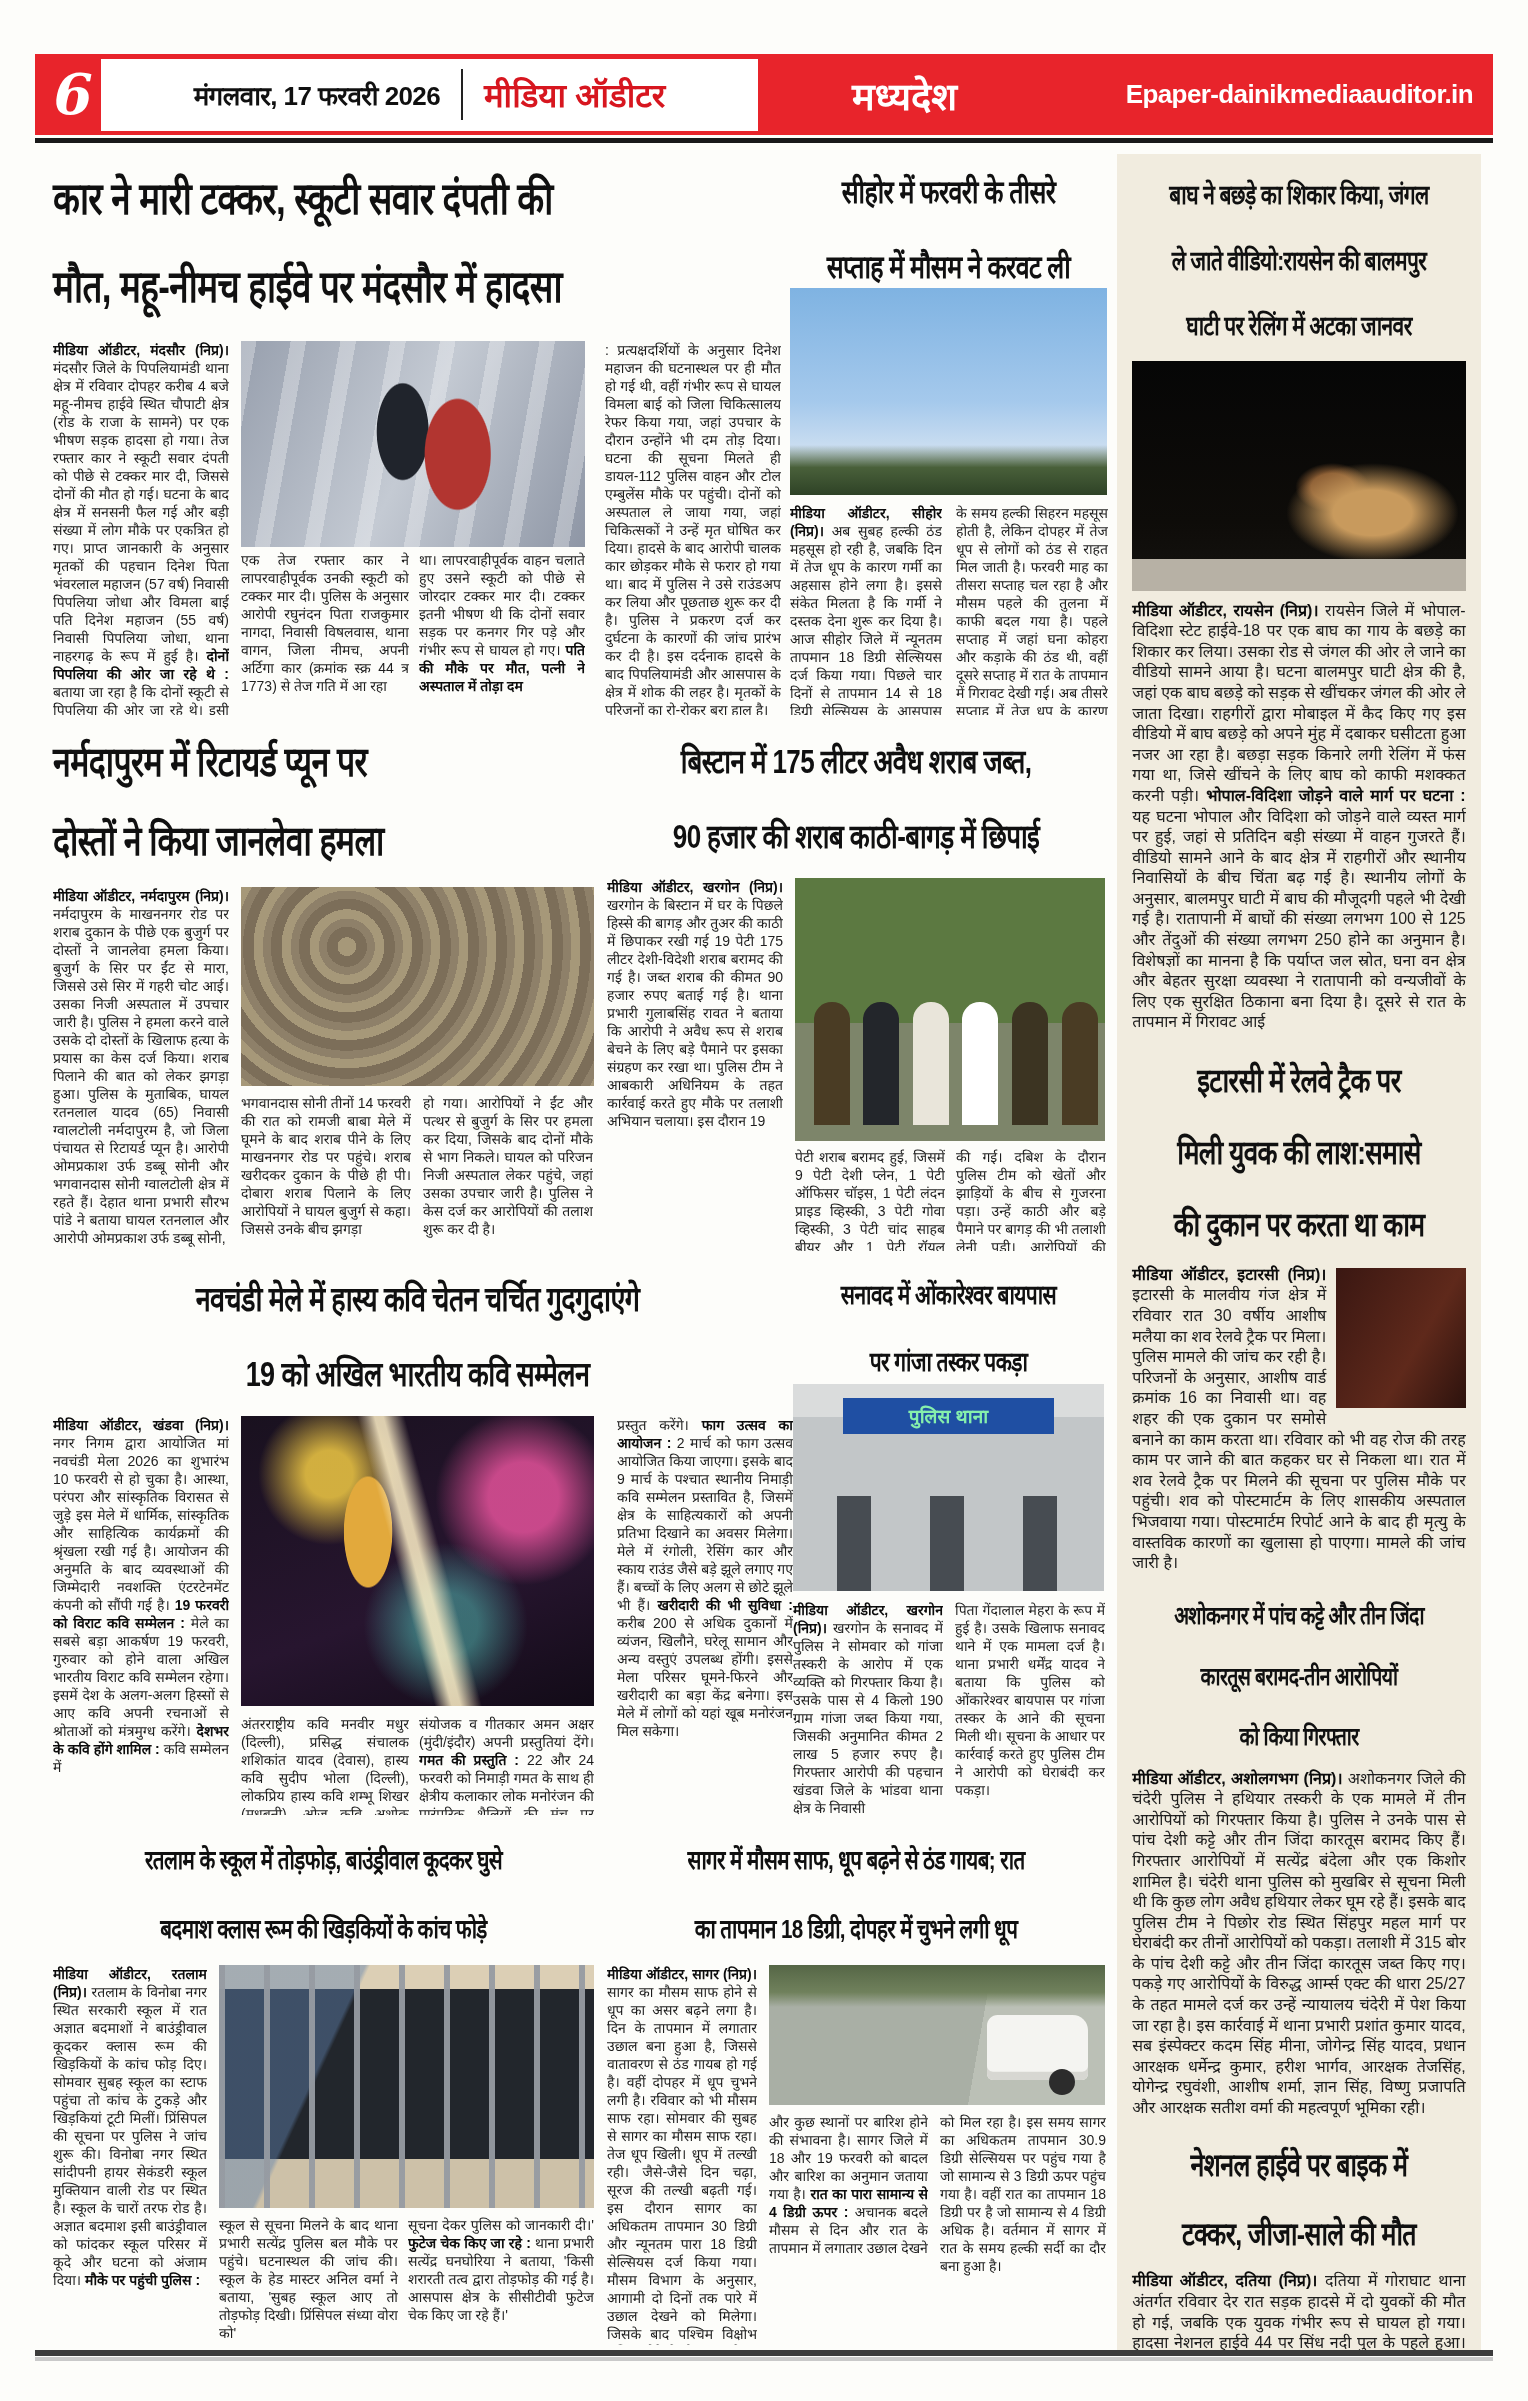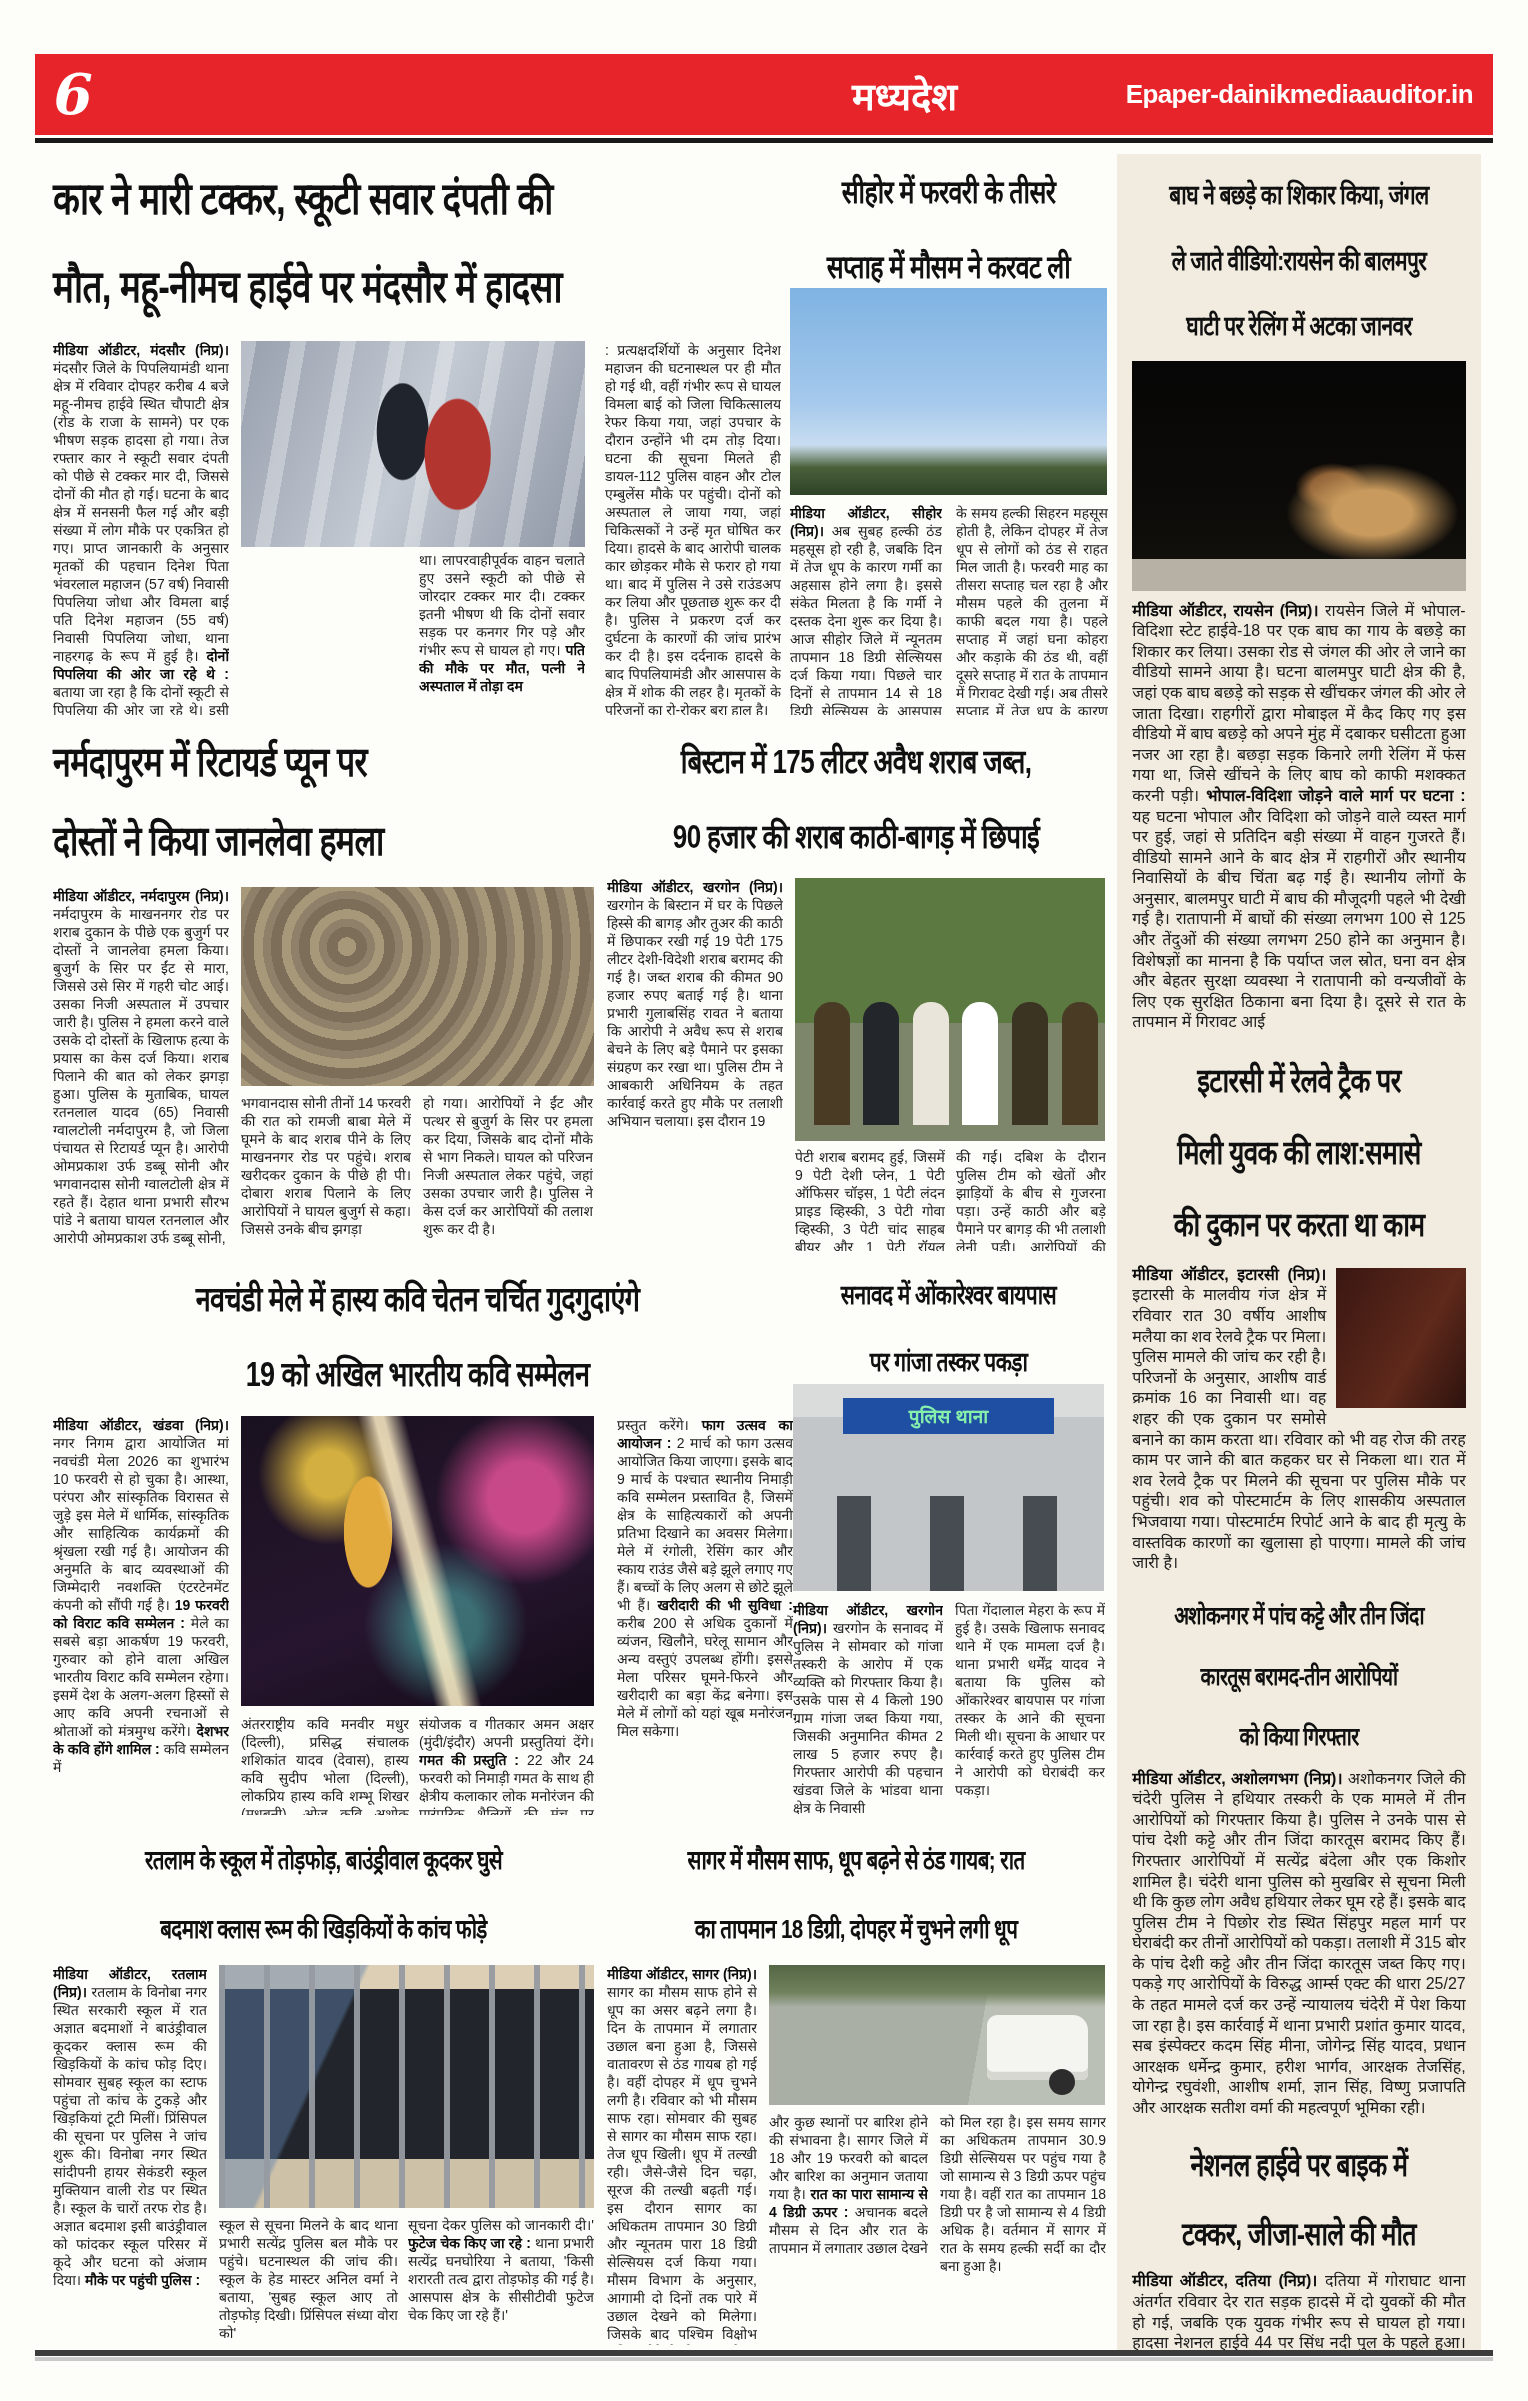--- a/index.html
+++ b/index.html
@@ -79,37 +79,45 @@
   .ph-itarsi{background:linear-gradient(120deg,#3a1712,#5f291b 60%,#2c120d)}
   .inset{float:right;width:130px;height:140px;margin:3.5px 0 5.9px 9.4px}
 </style>
 </head>
 <body>
 
 <div class="sheet">
 
   <div class="hdr">
     <div class="pgnum">6</div>
+    <div class="datebox">
+      <span class="date">मंगलवार, 17 फरवरी 2026</span>
+      <span class="vdiv"></span>
+      <span class="mast">मीडिया ऑडीटर</span>
+    </div>
     <div class="edition">मध्यदेश</div>
     <div class="url">Epaper-dainikmediaauditor.in</div>
   </div>
   <div class="toprule"></div>
 
   <div class="art" style="left:53px;top:154px;width:729px;height:561px">
     <div class="hl left" style="font-size:35px;line-height:69px">
       <div>कार ने मारी टक्कर, स्कूटी सवार दंपती की</div>
       <div>मौत, महू-नीमच हाईवे पर मंदसौर में हादसा</div>
     </div>
     <div class="bt" style="left:0;top:187px;width:176px;height:374px">
       <span class="by">मीडिया ऑडीटर, मंदसौर (निप्र)।</span>
       <span>मंदसौर जिले के पिपलियामंडी थाना क्षेत्र में रविवार दोपहर करीब 4 बजे महू-नीमच हाईवे स्थित चौपाटी क्षेत्र (रोड के राजा के सामने) पर एक भीषण सड़क हादसा हो गया। तेज रफ्तार कार ने स्कूटी सवार दंपती को पीछे से टक्कर मार दी, जिससे दोनों की मौत हो गई। घटना के बाद क्षेत्र में सनसनी फैल गई और बड़ी संख्या में लोग मौके पर एकत्रित हो गए। प्राप्त जानकारी के अनुसार मृतकों की पहचान दिनेश पिता भंवरलाल महाजन (57 वर्ष) निवासी पिपलिया जोधा और विमला बाई पति दिनेश महाजन (55 वर्ष) निवासी पिपलिया जोधा, थाना नाहरगढ़ के रूप में हुई है।</span>
       <span class="sub">दोनों पिपलिया की ओर जा रहे थे :</span>
       <span>बताया जा रहा है कि दोनों स्कूटी से पिपलिया की ओर जा रहे थे। इसी दौरान पीछे से आ रही</span>
     </div>
     <div class="ph ph-acc" style="left:188px;top:187px;width:344px;height:206px"></div>
+    <div class="bt" style="left:188px;top:397px;width:168px;height:164px">
+      <span>एक तेज रफ्तार कार ने लापरवाहीपूर्वक उनकी स्कूटी को टक्कर मार दी। पुलिस के अनुसार आरोपी रघुनंदन पिता राजकुमार नागदा, निवासी विषलवास, थाना वागन, जिला नीमच, अपनी अर्टिगा कार (क्रमांक स्क्र 44 त्र 1773) से तेज गति में आ रहा</span>
+    </div>
     <div class="bt" style="left:366px;top:397px;width:166px;height:164px">
       <span>था। लापरवाहीपूर्वक वाहन चलाते हुए उसने स्कूटी को पीछे से जोरदार टक्कर मार दी। टक्कर इतनी भीषण थी कि दोनों सवार सड़क पर कनगर गिर पड़े और गंभीर रूप से घायल हो गए।</span>
       <span class="sub">पति की मौके पर मौत, पत्नी ने अस्पताल में तोड़ा दम</span>
     </div>
     <div class="bt" style="left:552px;top:187px;width:176px;height:374px">
       <span>: प्रत्यक्षदर्शियों के अनुसार दिनेश महाजन की घटनास्थल पर ही मौत हो गई थी, वहीं गंभीर रूप से घायल विमला बाई को जिला चिकित्सालय रेफर किया गया, जहां उपचार के दौरान उन्होंने भी दम तोड़ दिया। घटना की सूचना मिलते ही डायल-112 पुलिस वाहन और टोल एम्बुलेंस मौके पर पहुंची। दोनों को अस्पताल ले जाया गया, जहां चिकित्सकों ने उन्हें मृत घोषित कर दिया। हादसे के बाद आरोपी चालक कार छोड़कर मौके से फरार हो गया था। बाद में पुलिस ने उसे राउंडअप कर लिया और पूछताछ शुरू कर दी है। पुलिस ने प्रकरण दर्ज कर दुर्घटना के कारणों की जांच प्रारंभ कर दी है। इस दर्दनाक हादसे के बाद पिपलियामंडी और आसपास के क्षेत्र में शोक की लहर है। मृतकों के परिजनों का रो-रोकर बुरा हाल है।</span>
     </div>
   </div>
 
   <div class="art" style="left:790px;top:154px;width:317px;height:561px">

